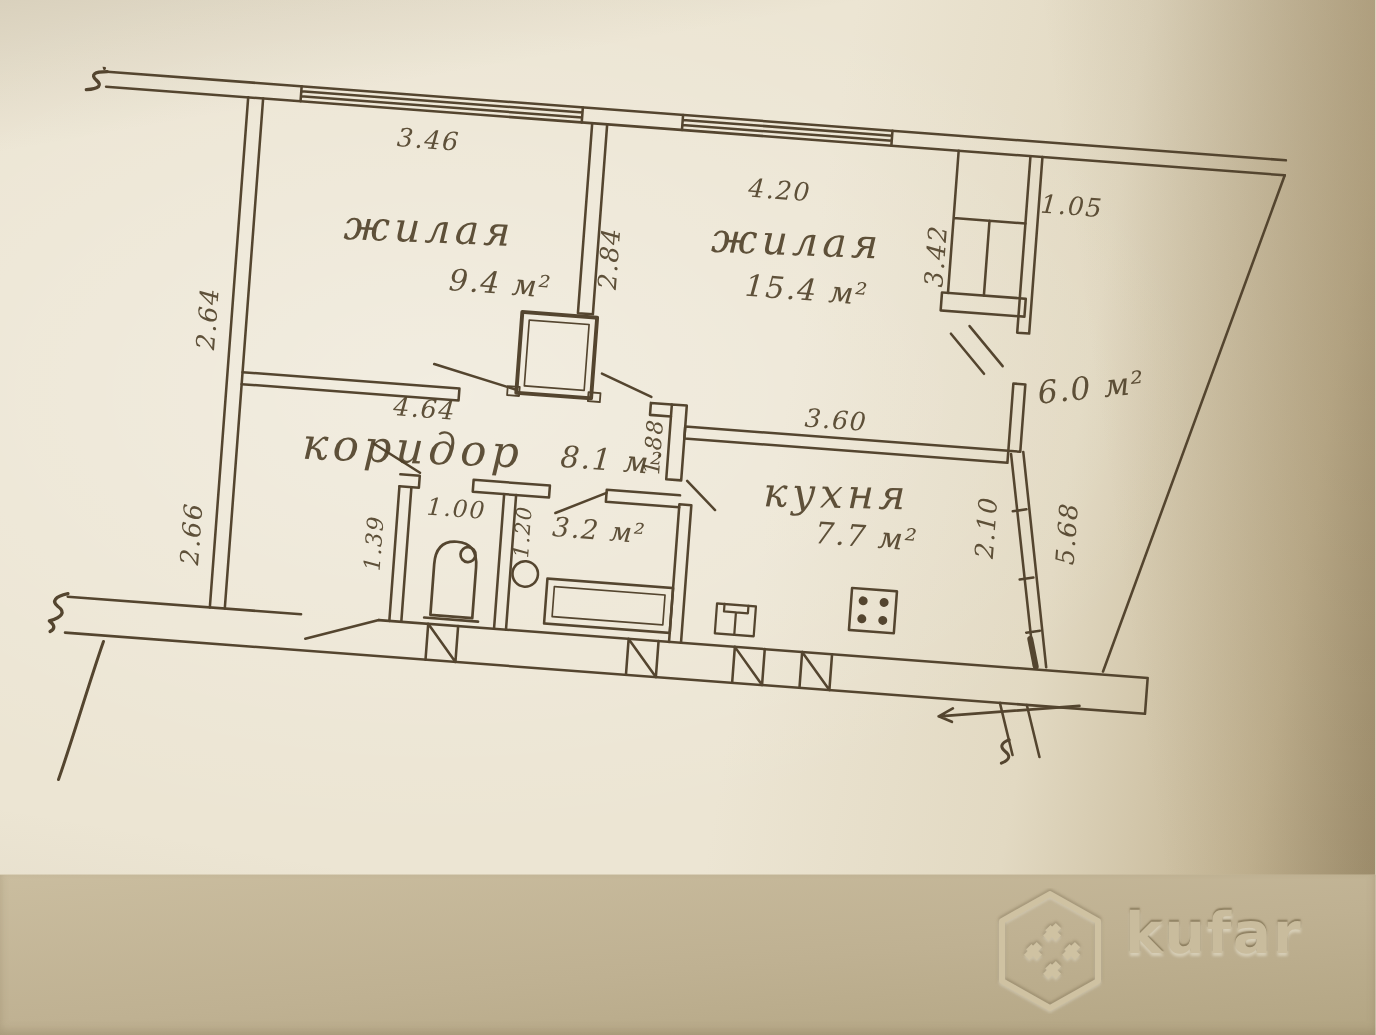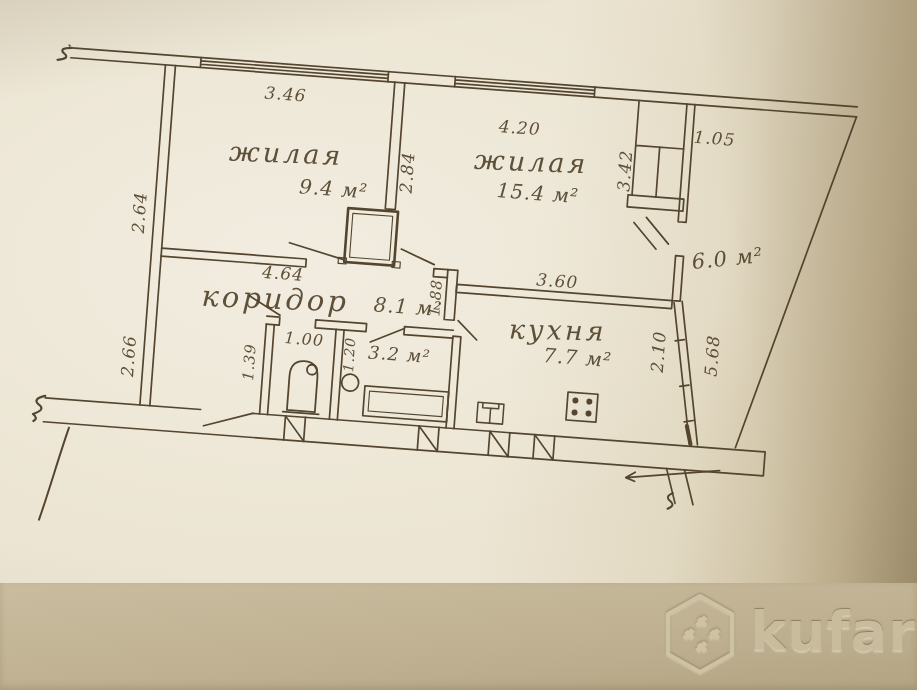--- a/index.html
+++ b/index.html
@@ -25,21 +25,21 @@
        font-style:italic;font-family:"DejaVu Serif",serif;}
   .h{transform:translate(-50%,-50%);}
   .v{transform:translate(-50%,-50%) rotate(-90deg);}
   .dim{font-size:17px;letter-spacing:1px;}
   .area{font-size:20px;letter-spacing:1px;}
   .name{font-size:27px;letter-spacing:3px;}
   .bigname{font-size:29px;letter-spacing:3px;}
   .watermark{position:absolute;left:660px;top:592px;width:250px;height:90px;
     color:#cdc0a0;}
   .watermark .wtext{position:absolute;left:90px;top:8px;
-    font-family:"DejaVu Sans",sans-serif;font-weight:bold;font-size:54px;
+    font-family:"DejaVu Sans",sans-serif;font-weight:bold;font-size:38px;
     letter-spacing:1px;color:#c9bc9d;
     text-shadow:0 -1px 1px rgba(100,85,55,0.55), 0 2px 2px rgba(255,255,245,0.40);}
 </style>
 </head>
 <body>
 
 <div class="photo">
   <div class="vignette"></div>
 
   <div class="plan">

